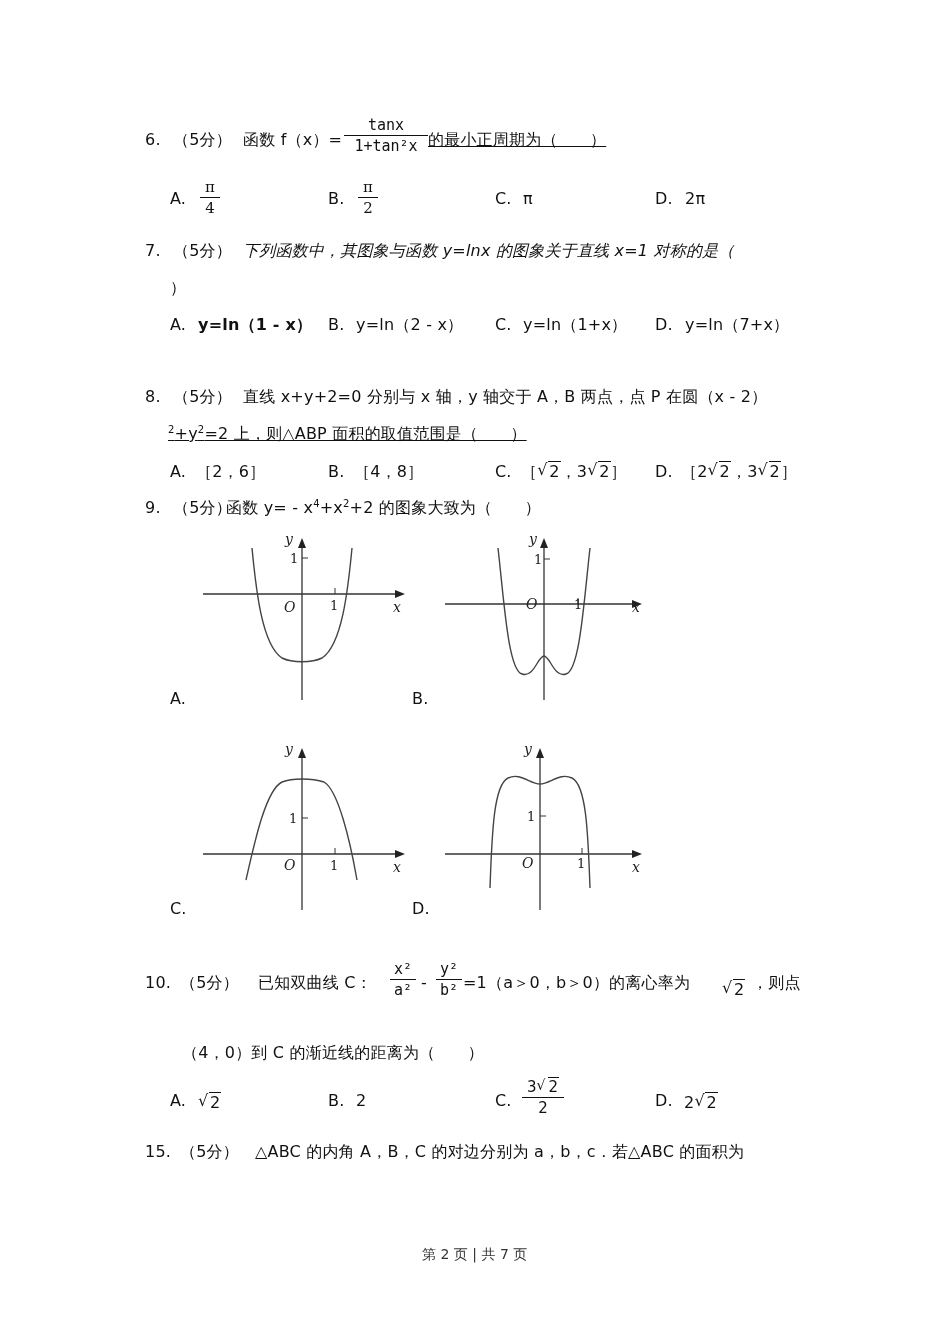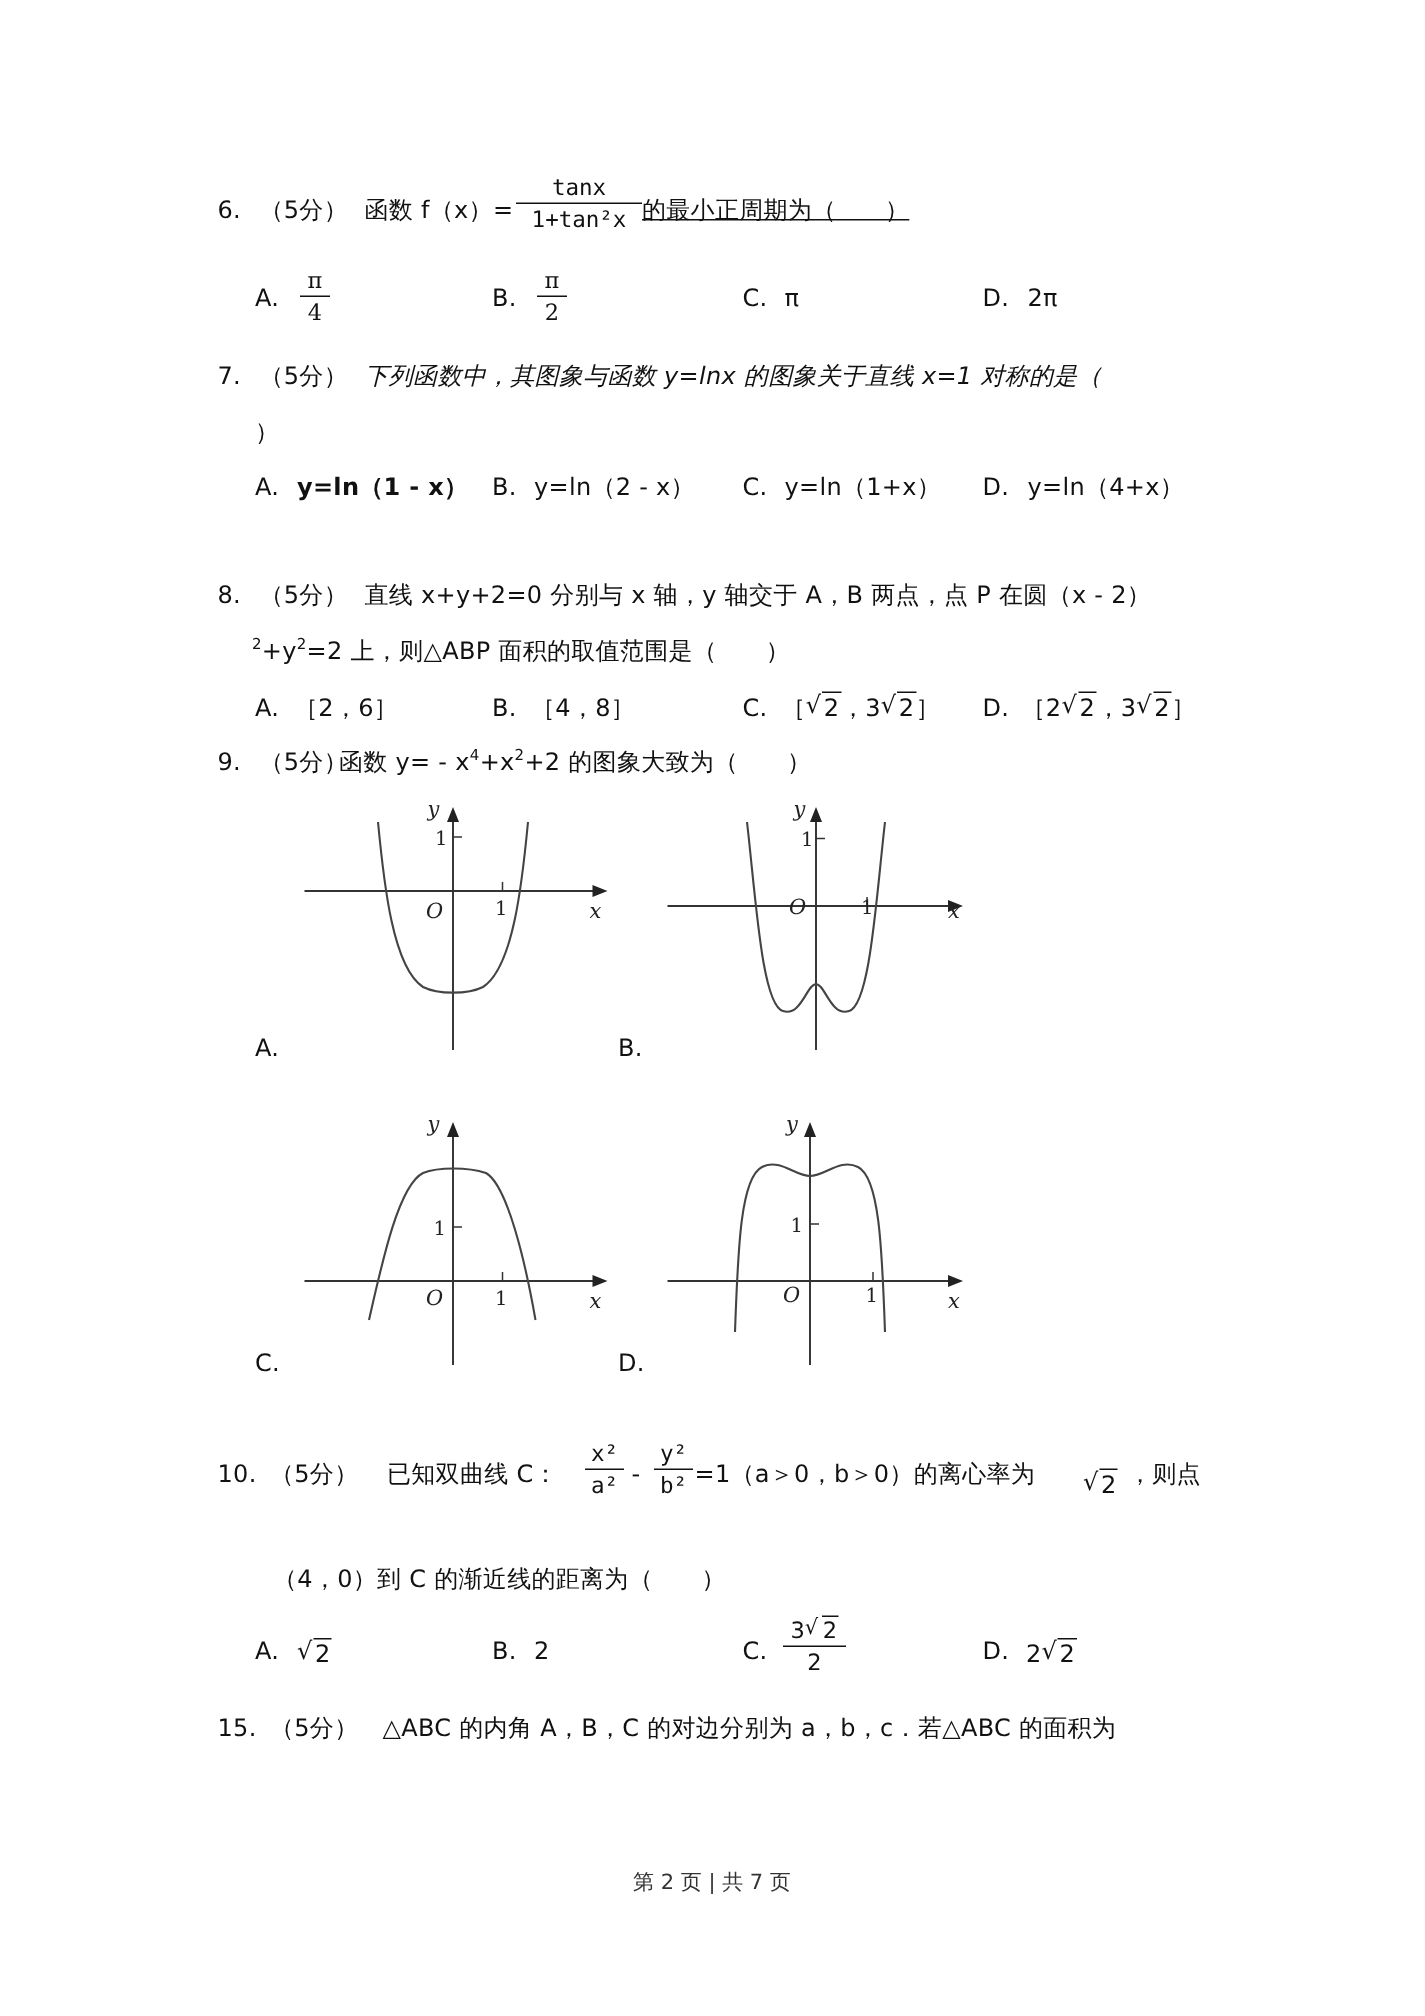--- a/index.html
+++ b/index.html
@@ -56,26 +56,26 @@
 <div class="abs txt" style="left:173px; top:241px;">（5分）</div>
 <div class="abs txt" style="left:243px; top:241px;font-style:italic;">下列函数中，其图象与函数 y=lnx 的图象关于直线 x=1 对称的是（</div>
 <div class="abs txt" style="left:170px; top:278px;">）</div>
 <div class="abs txt" style="left:170px; top:315px;">A.</div>
 <div class="abs txt" style="left:198px; top:315px;font-weight:bold;">y=ln（1 - x）</div>
 <div class="abs txt" style="left:328px; top:315px;">B.</div>
 <div class="abs txt" style="left:356px; top:315px;">y=ln（2 - x）</div>
 <div class="abs txt" style="left:495px; top:315px;">C.</div>
 <div class="abs txt" style="left:523px; top:315px;">y=ln（1+x）</div>
 <div class="abs txt" style="left:655px; top:315px;">D.</div>
-<div class="abs txt" style="left:685px; top:315px;">y=ln（4+x）</div>
+<div class="abs txt" style="left:685px; top:315px;">y=ln（7+x）</div>
 
 <div class="abs txt" style="left:145px; top:387px;">8.</div>
 <div class="abs txt" style="left:173px; top:387px;">（5分）</div>
 <div class="abs txt" style="left:243px; top:387px;">直线 x+y+2=0 分别与 x 轴，y 轴交于 A，B 两点，点 P 在圆（x - 2）</div>
-<div class="abs txt" style="left:168px; top:424px;">
+<div class="abs txt" style="left:168px; top:424px;text-decoration:underline;">
   <span class="sup">2</span><span>+y</span><span class="sup">2</span><span>=2 上，则△ABP 面积的取值范围是（　　）</span>
 </div>
 <div class="abs txt" style="left:170px; top:462px;">A.</div>
 <div class="abs txt" style="left:196px; top:462px;">［2，6］</div>
 <div class="abs txt" style="left:328px; top:462px;">B.</div>
 <div class="abs txt" style="left:354px; top:462px;text-align:center;">［4，8］</div>
 <div class="abs txt" style="left:495px; top:462px;">C.</div>
 <div class="abs txt" style="left:521px; top:462px;">
   <span>［</span><span class="sqrt"><span class="rad">√</span><span class="under">2</span></span><span>，3</span><span class="sqrt"><span class="rad">√</span><span class="under">2</span></span><span>］</span>
 </div>

